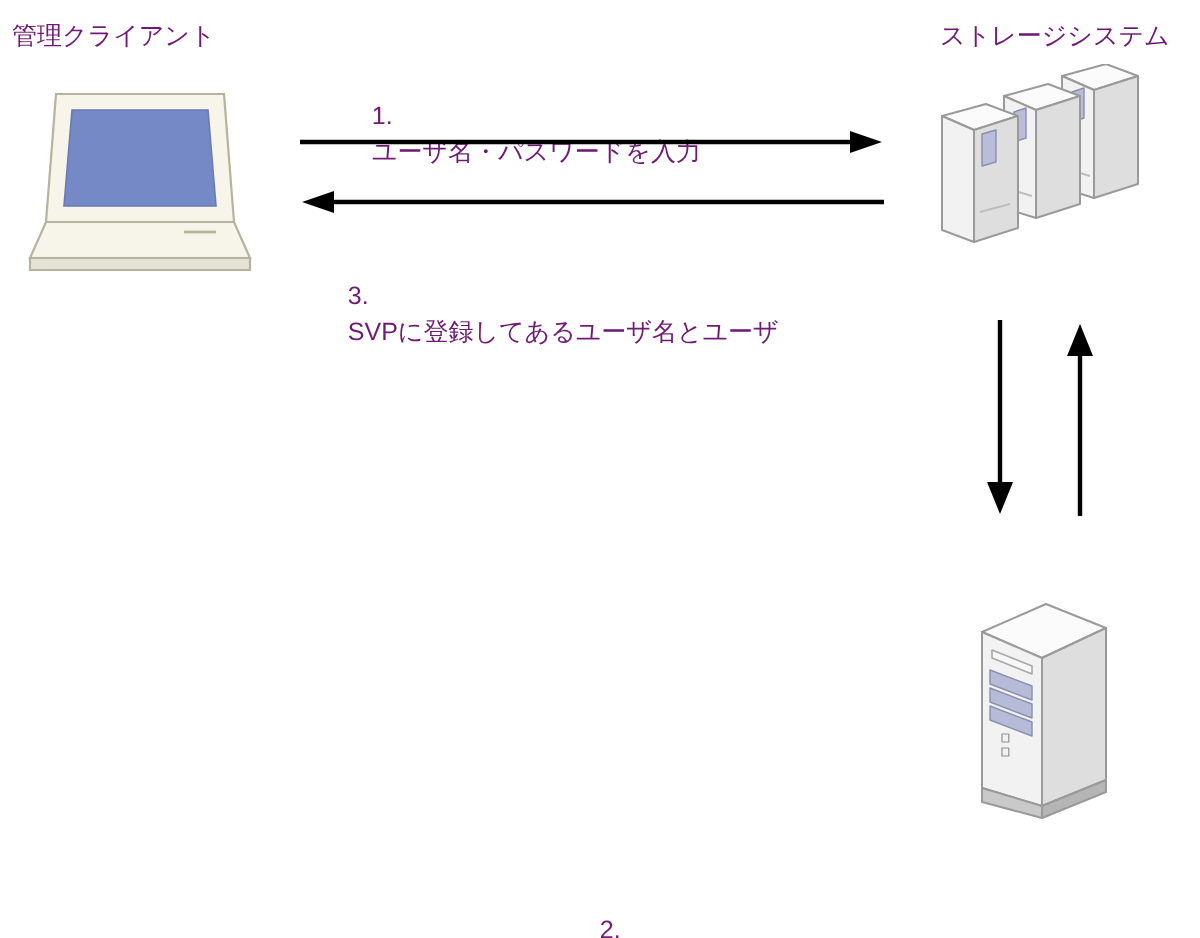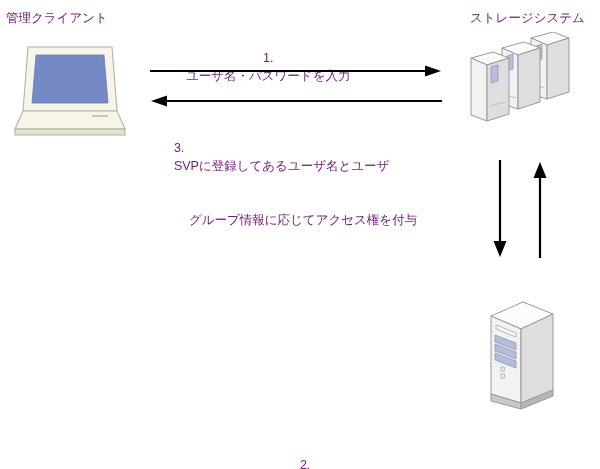--- a/index.html
+++ b/index.html
@@ -22,21 +22,21 @@
     font-size: 12.5px;
     line-height: 18px;
     white-space: pre;
   }
   
   #client-title { left: 6px;  top: 9px; }
   #storage-title { left: 470px; top: 9px; }
   #auth-title  { left: 463px; top: 258px; }
 
   
-  #step1-label { left: 172px; top: 31px; text-align: center; }
+  #step1-label { left: 172px; top: 31px; }
   #step3-label { left: 160px; top: 121px; }
   #step2-label { left: 286px; top: 438px; }
   .step-num { display: inline-block; }
 
   
   #laptop { position: absolute; left: 14px; top: 45px; width: 112px; height: 92px; }
 
   
   #storage { position: absolute; left: 457px; top: 32px; width: 118px; height: 96px; }
 
@@ -62,21 +62,21 @@
 
   <div class="label" id="step1-label">
     <span class="step-num">1.</span>
     <span>ユーザ名・パスワードを入力</span>
   </div>
 
   <div class="label" id="step3-label">
     <span class="step-num">3.</span>
     <span>SVPに登録してあるユーザ名とユーザ</span>
     <br>
-    <span style="display:inline-block;width:15px"></span><span>グループ情報に応じてアクセス権を付与</span>
+    <span style="display:inline-block;width:15px"></span>
   </div>
 
   <div class="label" id="step2-label">
     <span class="step-num">2.</span>
     
   </div>
 
   <div id="laptop">
     <svg width="112" height="92" viewBox="0 0 112 92" xmlns="http://www.w3.org/2000/svg">
 

